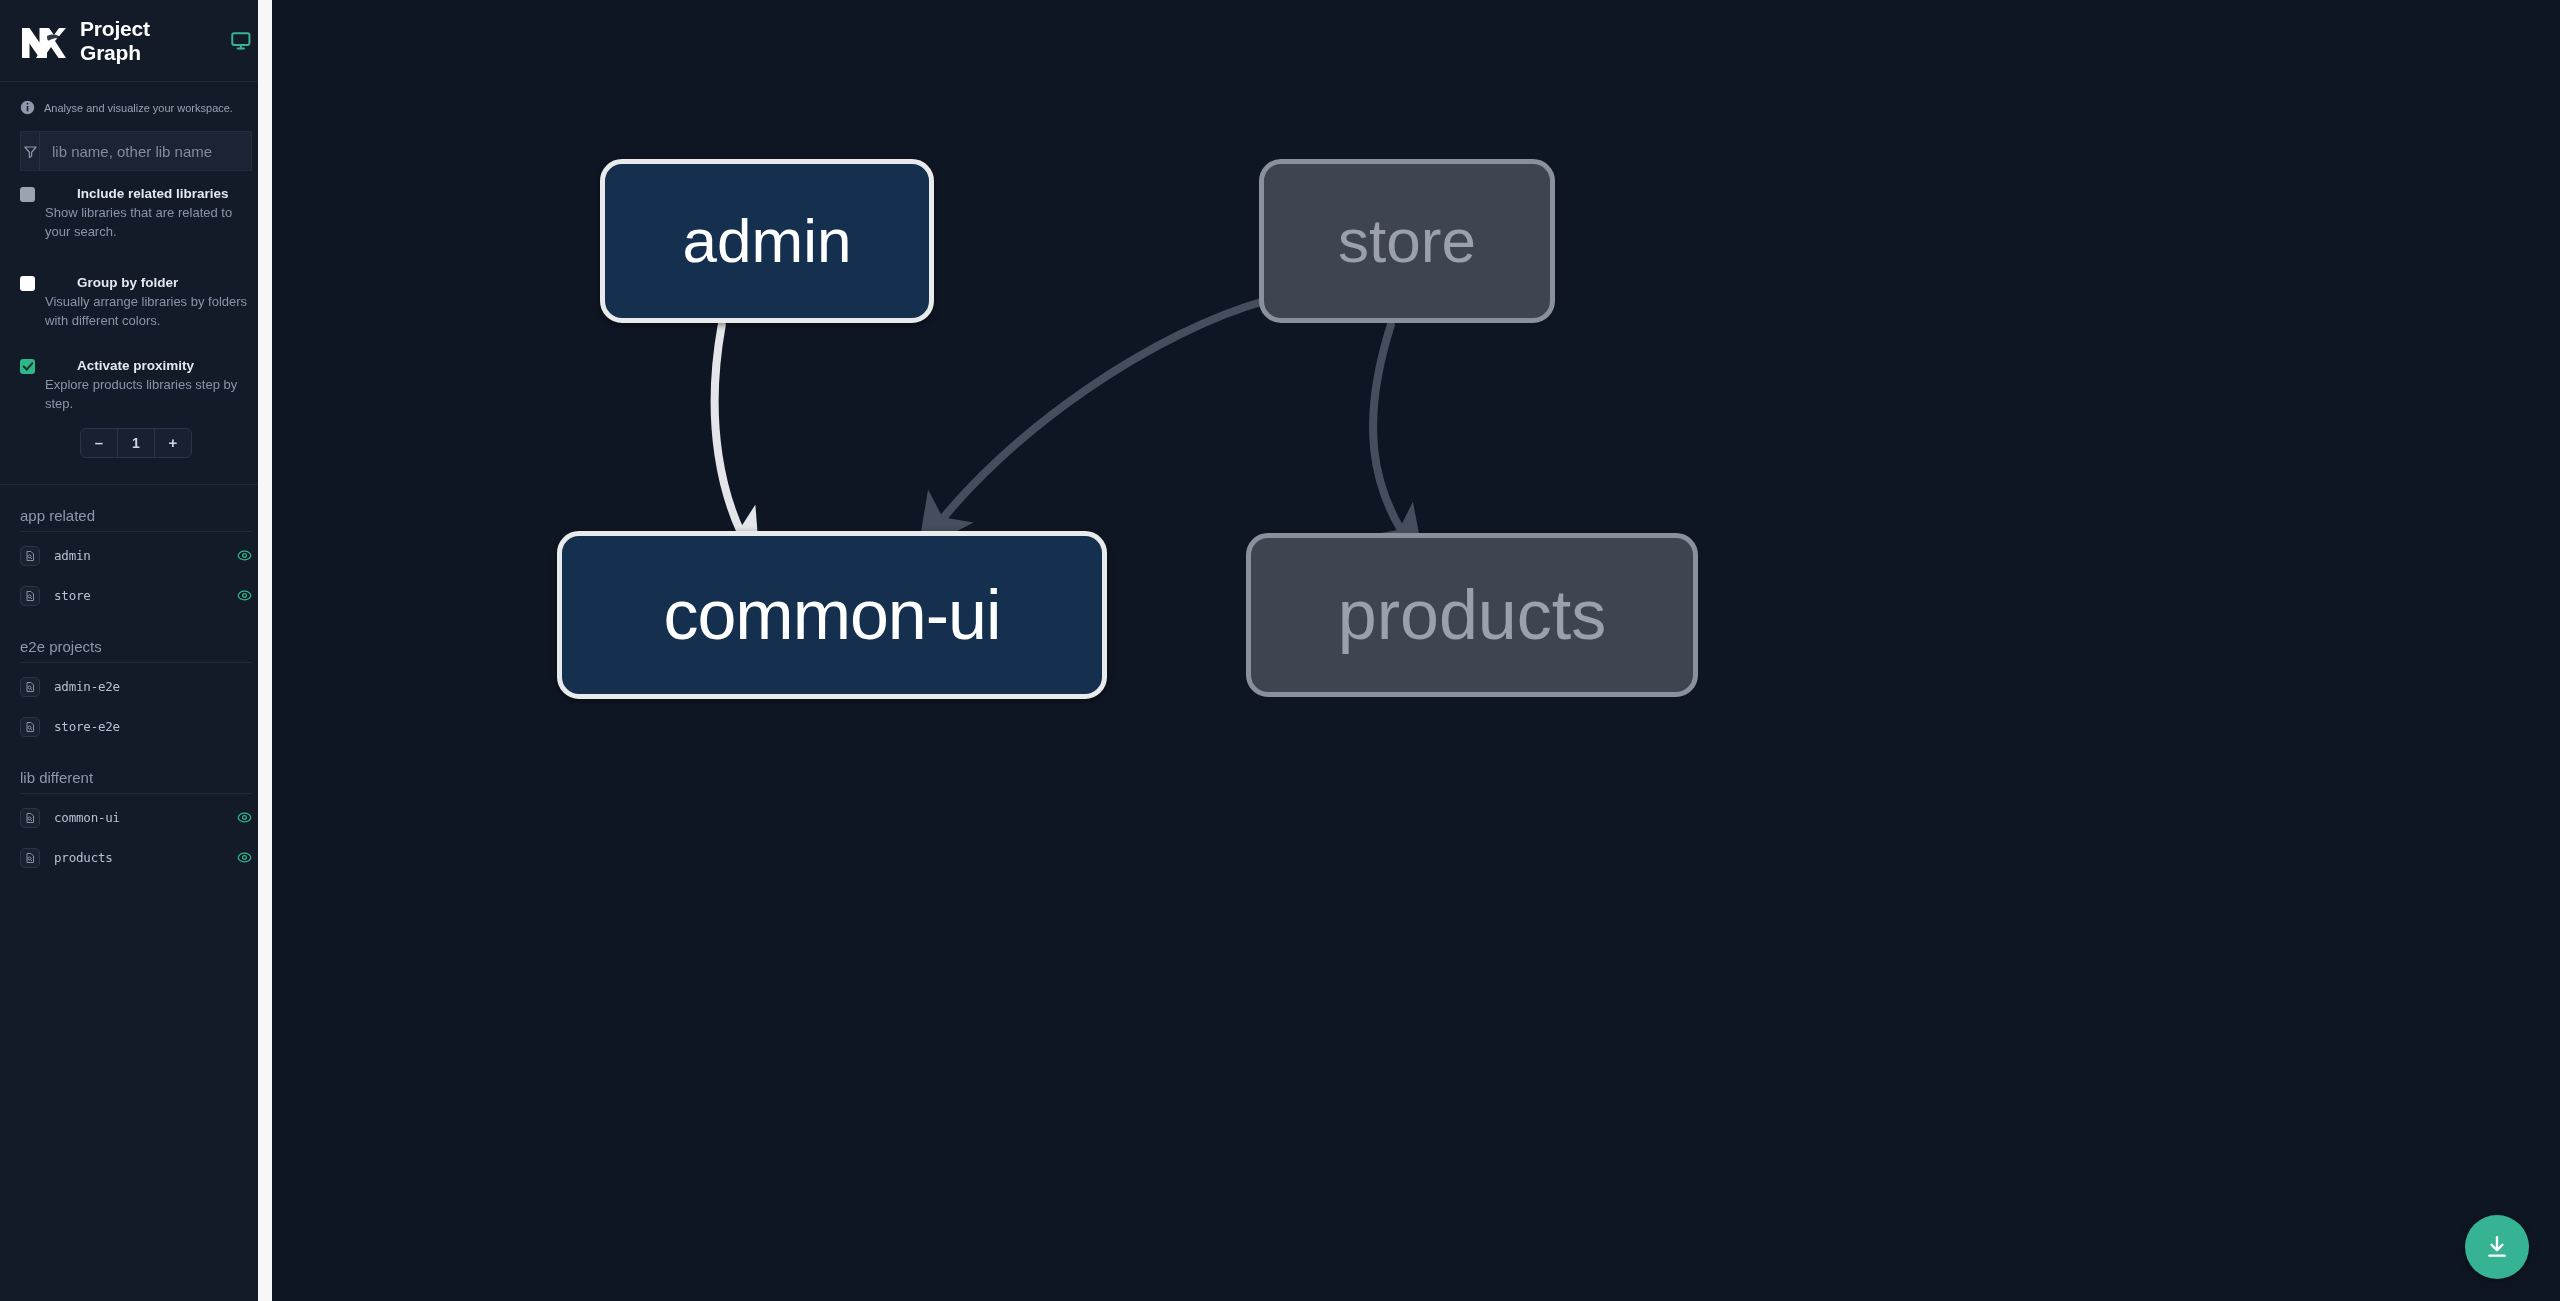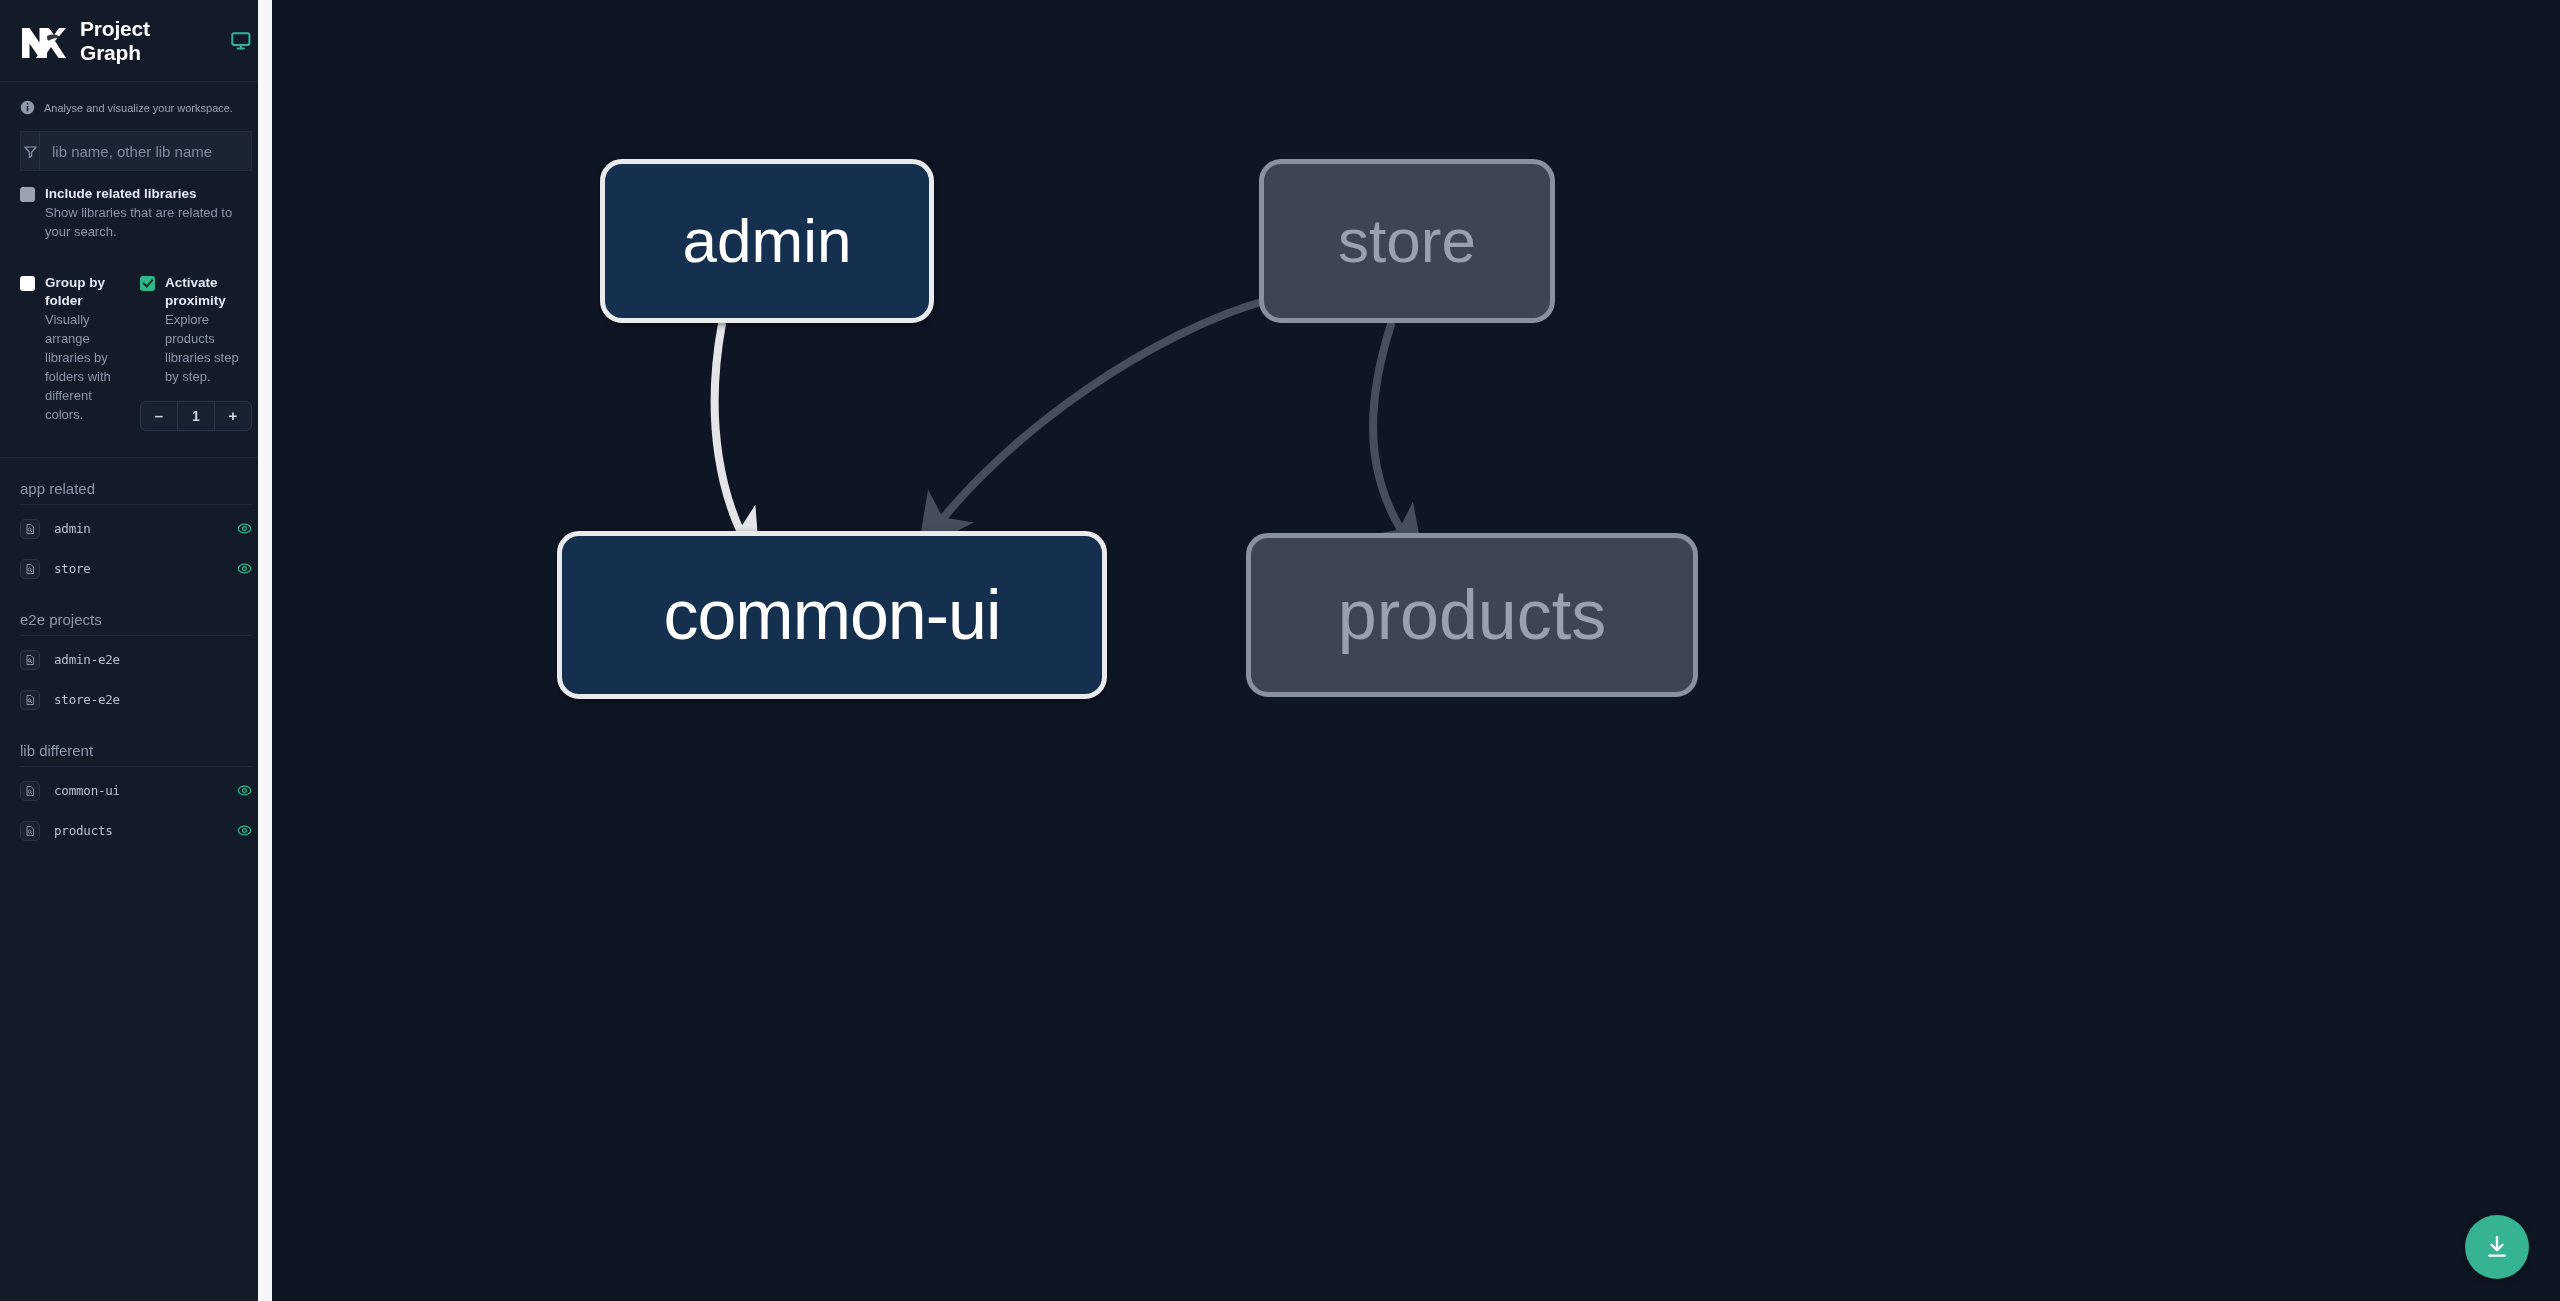--- a/index.html
+++ b/index.html
@@ -72,35 +72,35 @@
   }
   .cbox.off { background: #9aa3b0; }
   .cbox.empty { background: #ffffff; }
   .cbox.on { background: #2eb88a; }
   .cbox.on::after {
     content: ""; position: absolute;
     left: 4.5px; top: 1.5px; width: 4px; height: 8px;
     border: solid #14312a; border-width: 0 2px 2px 0;
     transform: rotate(42deg);
   }
-  .check-label { color: #e4e9f0; font-size: 13.5px; font-weight: 700; line-height: 1.35; }
+  .check-label { color: #e4e9f0; font-size: 13.5px; font-weight: 700; line-height: 1.35; margin-left: 32px; }
   .check-desc { color: #8a95a8; font-size: 13px; line-height: 1.45; margin-top: 1px; }
 
   .btn-stack { margin-top: 20px; display: flex; flex-direction: column; gap: 9px; }
   .sb-btn {
     height: 37px; border-radius: 6px;
     background: #18212f; border: 1px solid #283247;
     display: flex; align-items: center; gap: 11px;
     padding-left: 16px;
     color: #e2e8f0; font-size: 13.5px; font-weight: 700;
     cursor: pointer;
   }
   .sb-btn svg { width: 16px; height: 16px; display: block; }
 
-  .opt-stack { margin-top: 22px; display: flex; flex-direction: row; gap: 16px; }
+  .opt-stack { margin-top: 22px; display: flex; flex-direction: column; gap: 16px; }
 
   .stepper {
     margin: 14px auto 0 auto;
     width: 112px; height: 30px;
     display: flex;
     border: 1px solid #2a real; 
     border: 1px solid #2a3549;
     border-radius: 6px; overflow: hidden;
     background: #18212f;
   }

